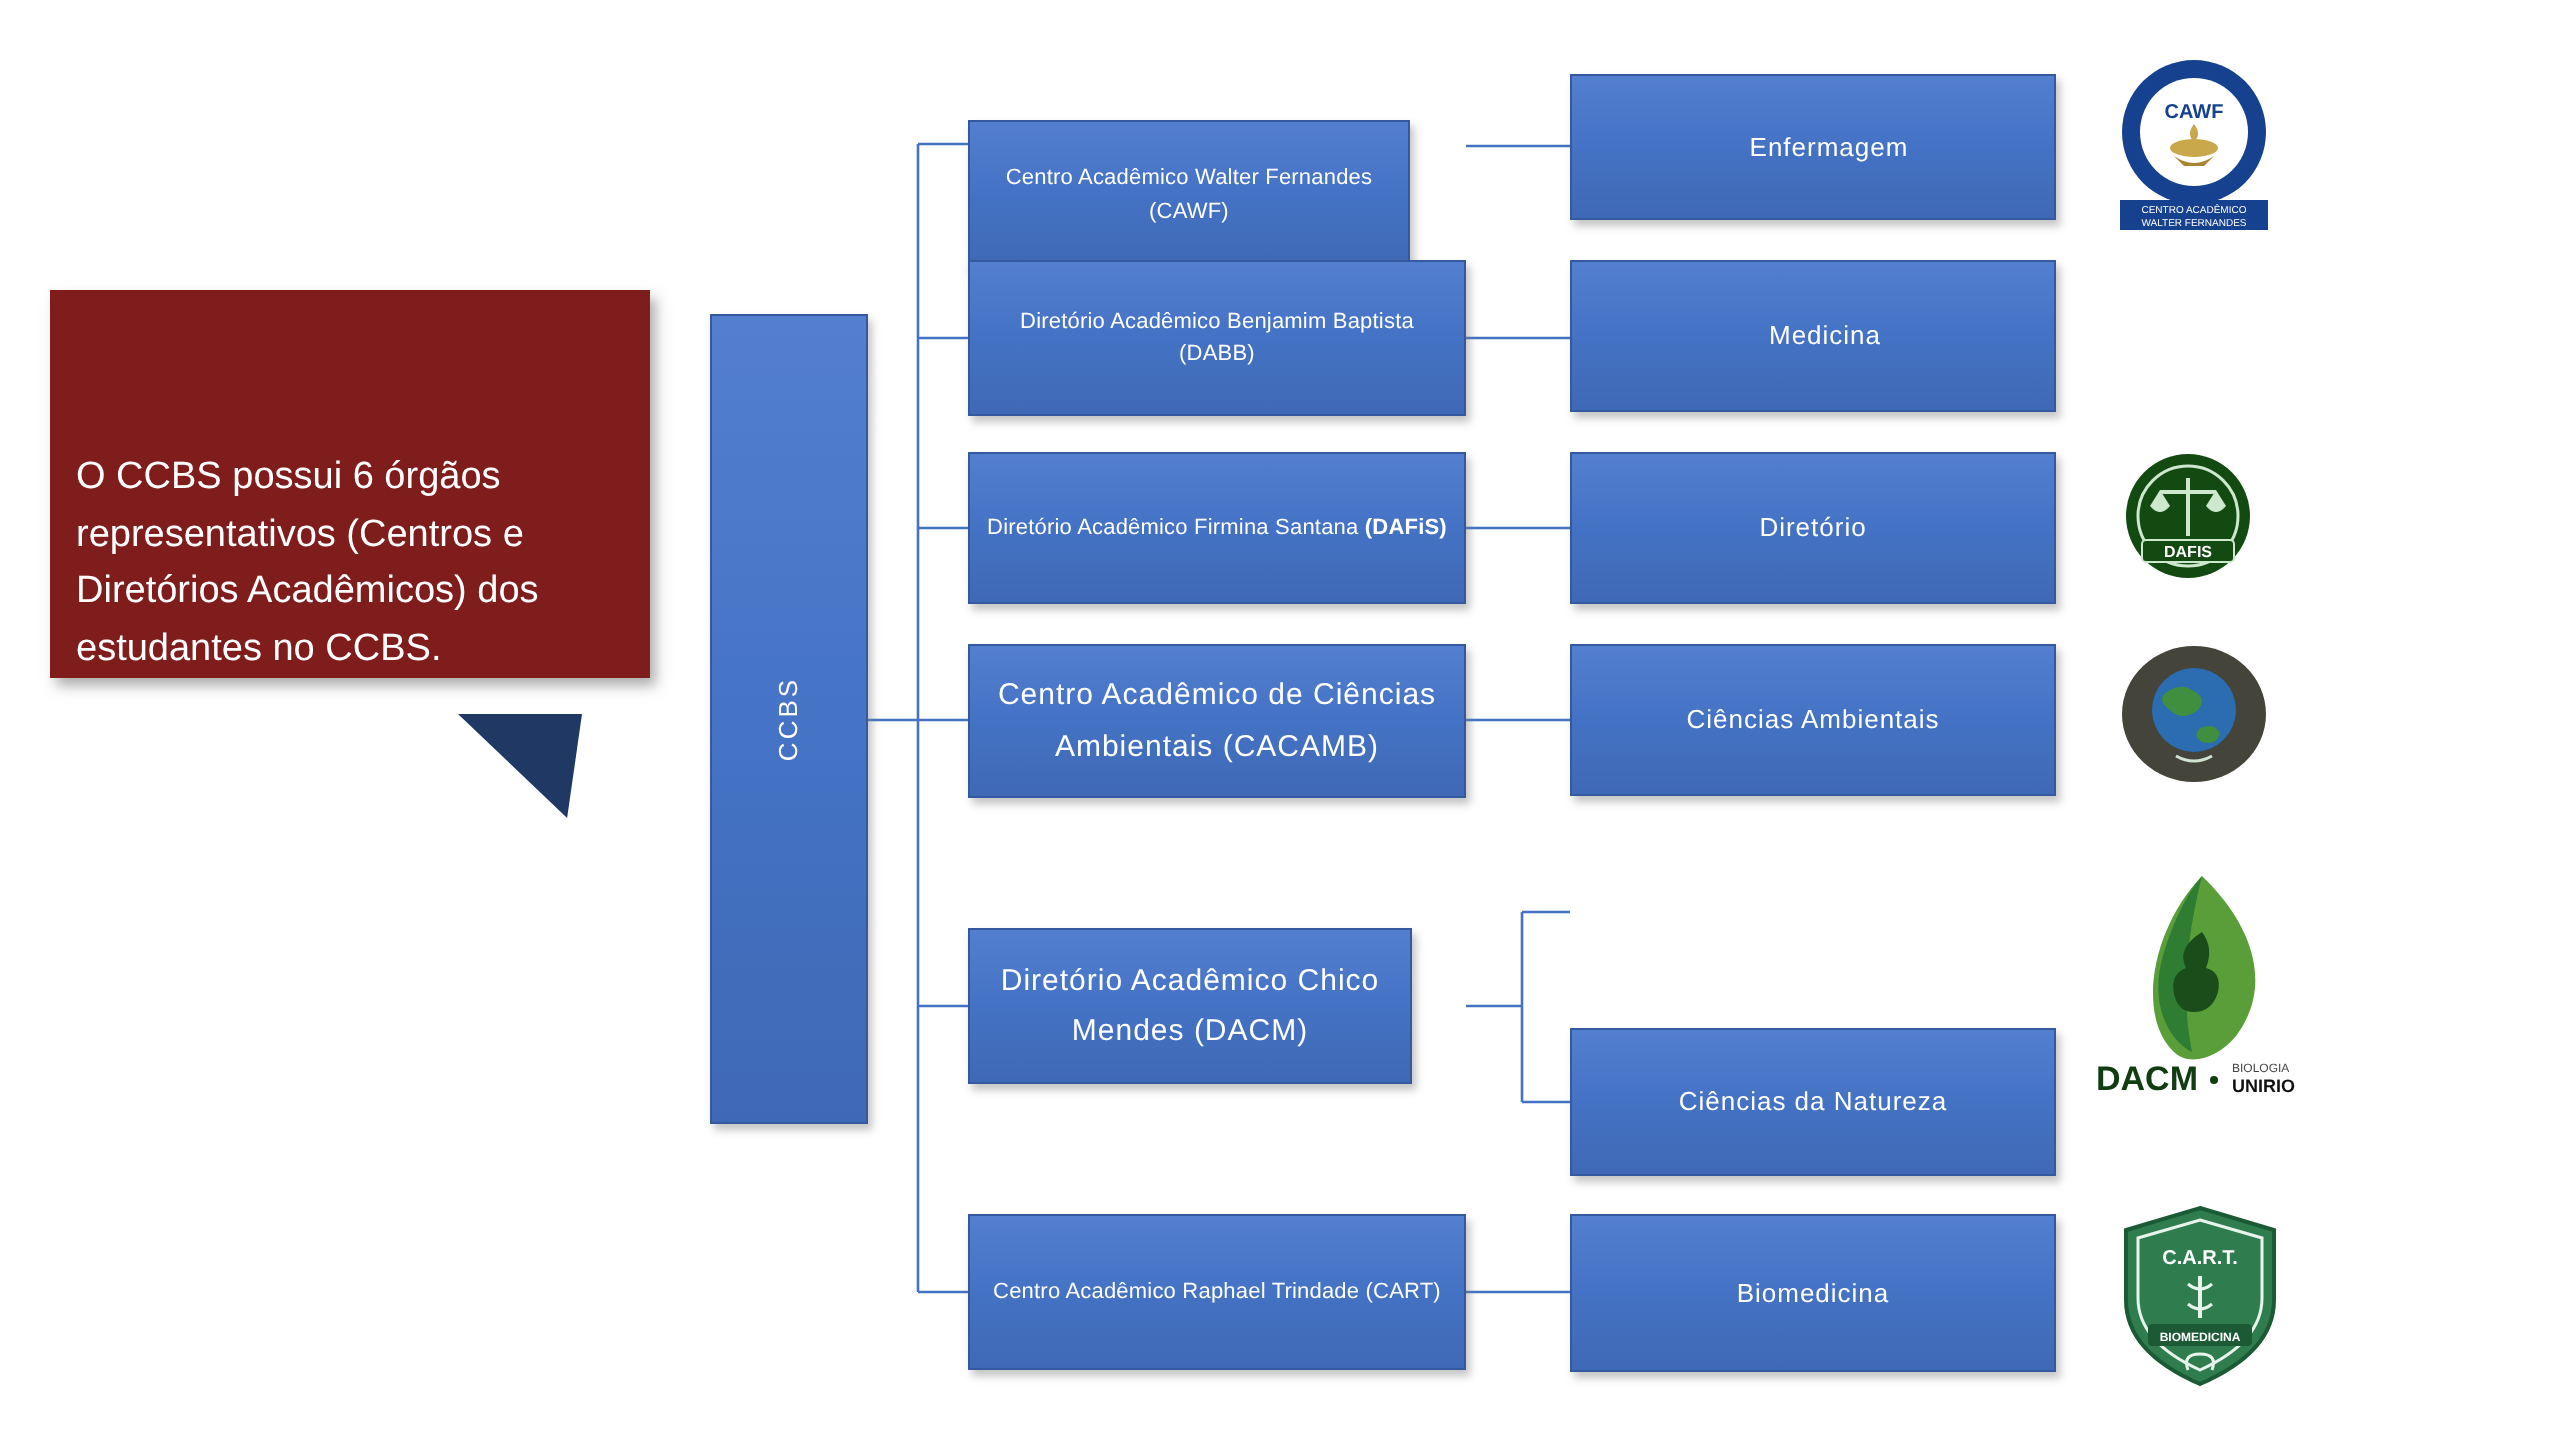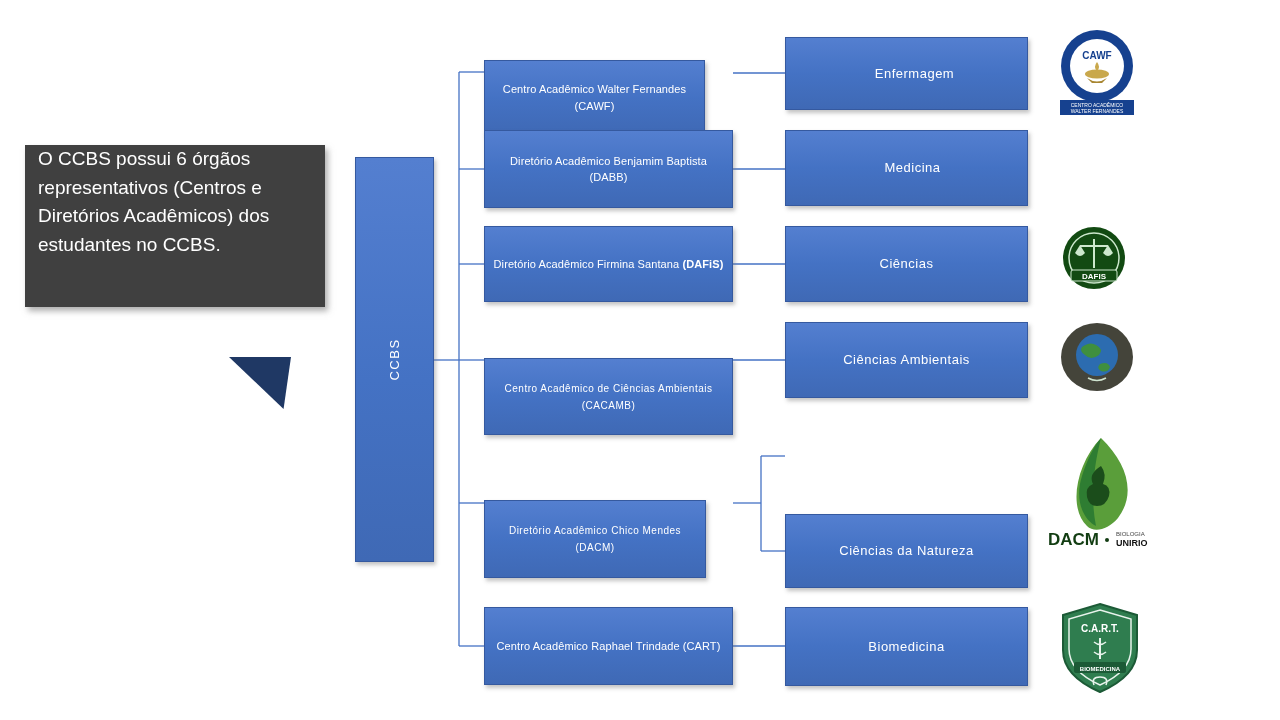--- a/index.html
+++ b/index.html
@@ -10,35 +10,35 @@
 
   .box {
     position:absolute; display:flex; align-items:center; justify-content:center;
     text-align:center; color:#ffffff;
     background: linear-gradient(180deg, #547fd0 0%, #4472c4 50%, #3f69b5 100%);
     border:1px solid #35599f;
     box-shadow: 2px 3px 4px rgba(125,125,125,0.45);
     padding:4px 8px; line-height:1.5;
   }
   .box.small { font-size:11px; letter-spacing:0.1px; }
-  .box.large { font-size:10px; letter-spacing:0.5px; line-height:1.7;margin-top:36px; }
+  .box.large { font-size:15px; letter-spacing:0.5px; line-height:1.7; }
   .box.course { font-size:13px; letter-spacing:0.5px; }
 
   .root-box {
     position:absolute; left:355px; top:157px; width:79px; height:405px;
     background: linear-gradient(180deg, #547fd0 0%, #4472c4 55%, #3f69b5 100%);
     border:1px solid #35599f; box-shadow: 2px 3px 4px rgba(125,125,125,0.45);
     display:flex; align-items:center; justify-content:center;
   }
   .root-label { transform: rotate(-90deg); color:#ffffff; font-size:13px; letter-spacing:1.5px; white-space:nowrap; }
 
   .callout {
-    position:absolute; left:25px; top:145px; width:300px; height:162px;
-    background:#404040; box-shadow:3px 4px 6px rgba(110,110,110,0.55);
-    display:flex; align-items:flex-start;
+    position:absolute; left:25px; top:145px; width:300px; height:194px;
+    background:#7f1d1d; box-shadow:3px 4px 6px rgba(110,110,110,0.55);
+    display:flex; align-items:flex-end;
   }
   .callout-text { padding:0 24px 0 13px; color:#ffffff; font-size:19px; line-height:1.5; }
   .callout-tail {
     position:absolute; left:229px; top:357px; width:62px; height:52px;
     background:#1f3864; clip-path: polygon(0 0, 100% 0, 88% 100%);
   }
 
   .logo { position:absolute; }
   .logo svg { display:block; width:100%; height:100%; }
 </style>
@@ -97,21 +97,21 @@
     <span>Centro Acadêmico Raphael Trindade (CART)</span>
   </div>
 
   <div class="box course" style="left:785px; top:37px;  width:243px; height:73px;padding-left:24px;">
     <span>Enfermagem</span>
   </div>
   <div class="box course" style="left:785px; top:130px; width:243px; height:76px;padding-left:20px;">
     <span>Medicina</span>
   </div>
   <div class="box course" style="left:785px; top:226px; width:243px; height:76px;">
-    <span>Ciências</span>
+    <span>Diretório</span>
   </div>
   <div class="box course" style="left:785px; top:322px; width:243px; height:76px;">
     <span>Ciências Ambientais</span>
   </div>
   <div class="box course" style="left:785px; top:514px; width:243px; height:74px;align-items:center;">
     <span>Ciências da Natureza</span>
   </div>
   <div class="box course" style="left:785px; top:607px; width:243px; height:79px;">
     <span>Biomedicina</span>
   </div>

